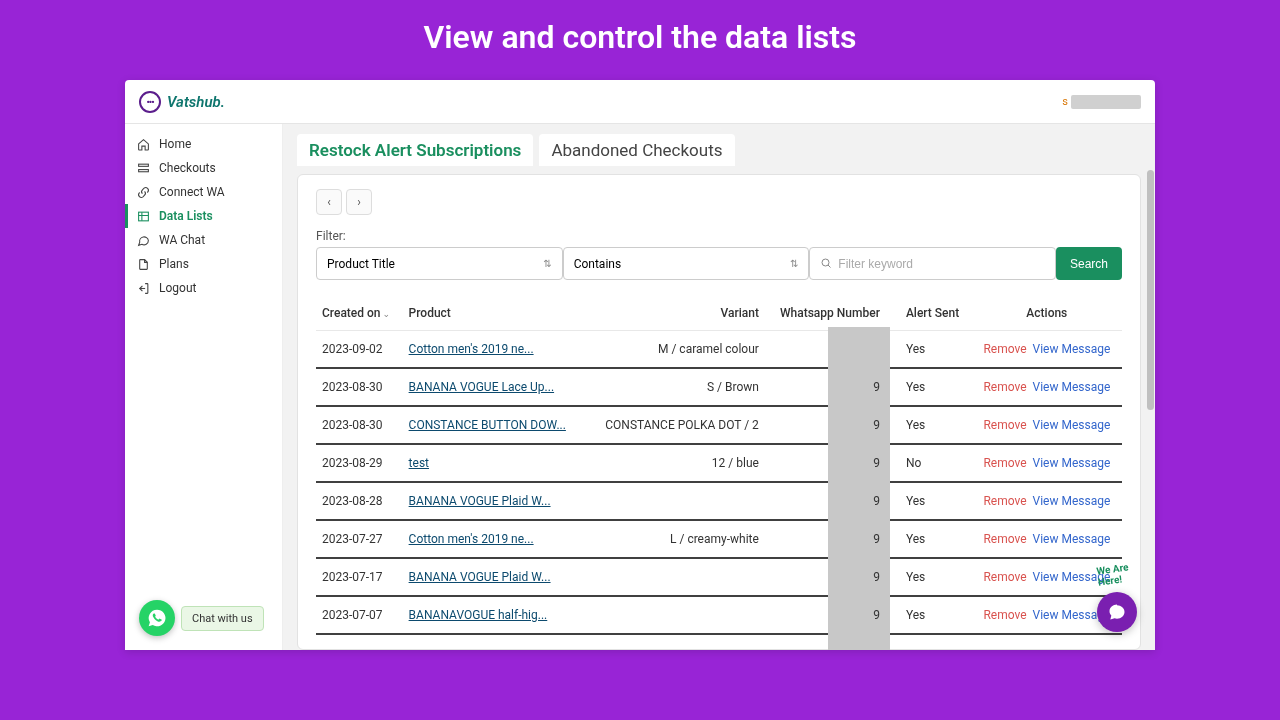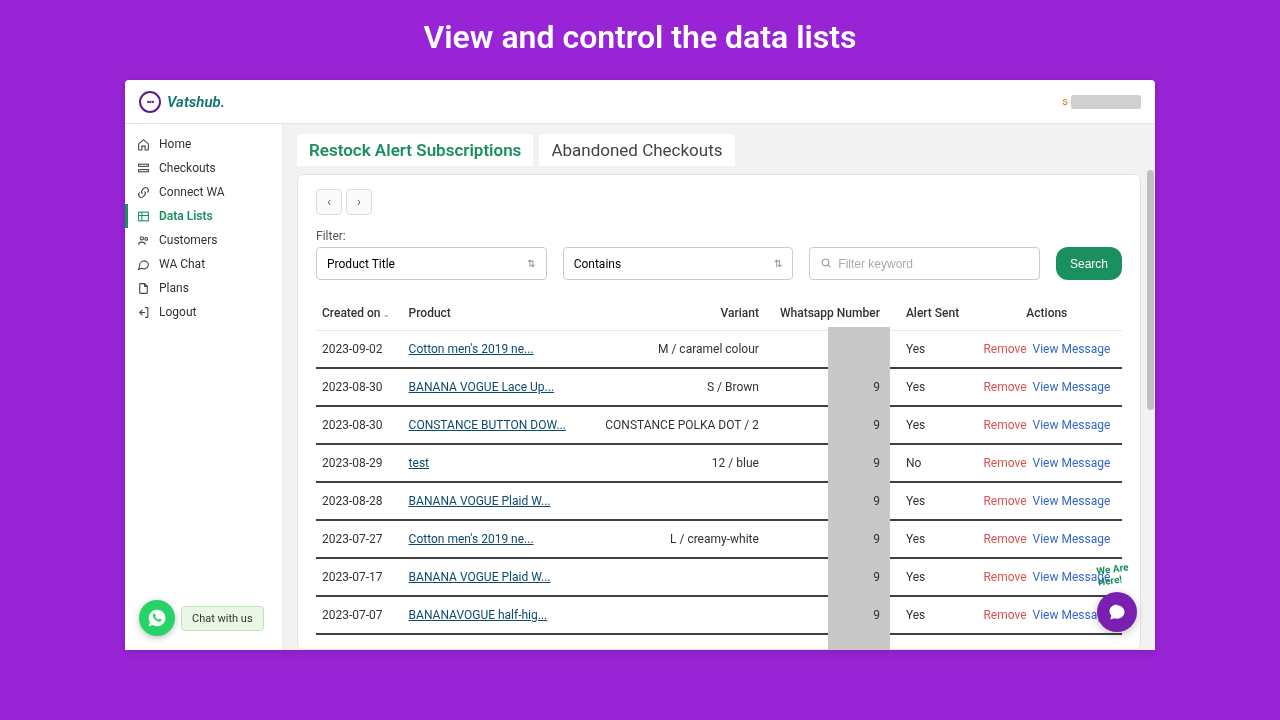--- a/index.html
+++ b/index.html
@@ -78,37 +78,37 @@
     border-radius:6px;
     border:1px solid #e2e2e2;
     padding: 14px 18px;
   }
   .pager { display:flex; gap:4px; margin-bottom:14px; }
   .pager-btn {
     width:26px; height:26px; border:1px solid #ddd; background:#fafafa; border-radius:4px;
     display:flex; align-items:center; justify-content:center; font-size:12px; color:#555; cursor:pointer;
   }
   .filter-label { font-size:12px; color:#555; margin-bottom:4px; }
-  .filter-row { display:flex; gap:16px; margin-bottom:16px; }
+  .filter-row { display:flex; gap:0; margin-bottom:16px; }
   .select {
     flex:1; border:1px solid #ccc; border-radius:4px; padding:6px 10px;
     font-size:12px; display:flex; justify-content:space-between; align-items:center;
     background:#fff; cursor:pointer;
   }
   .select-caret { font-size:10px; color:#888; }
   .search-box {
     flex:1; border:1px solid #ccc; border-radius:4px; padding:6px 10px;
     display:flex; align-items:center; gap:6px; background:#fff;
   }
   .search-box input {
     border:none; outline:none; font-size:12px; flex:1; color:#333;
   }
   .search-box input::placeholder { color:#aaa; }
   .search-btn {
-    background:#1a8f5f; color:#fff; border:none; border-radius:12px;
+    background:#1a8f5f; color:#fff; border:none; border-radius:4px;
     padding:7px 14px; font-size:12px; cursor:pointer;
   }
   table { width:100%; border-collapse:collapse; font-size:12px; }
   th {
     text-align:left; padding:10px 6px; color:#333; font-weight:500;
     border-bottom:1px solid #e8e8e8;
   }
   th.right, td.right { text-align:right; }
   th.center, td.center { text-align:center; }
   td {
@@ -198,30 +198,20 @@
       </div>
       <div class="side-item active">
         <span class="side-icon">
           <svg width="13" height="13" viewBox="0 0 24 24" fill="none" stroke="#1a8f5f" stroke-width="2">
               <rect x="3" y="4" width="18" height="16"></rect>
               <line x1="3" y1="10" x2="21" y2="10"></line>
               <line x1="9" y1="4" x2="9" y2="20"></line>
             </svg>
         </span>
         <span>Data Lists</span>
-      </div>
-      <div class="side-item">
-        <span class="side-icon">
-          <svg width="13" height="13" viewBox="0 0 24 24" fill="none" stroke="#444" stroke-width="2">
-              <circle cx="9" cy="8" r="3"></circle>
-              <circle cx="17" cy="9" r="2.5"></circle>
-              <path d="M3 20c0-3 3-5 6-5s6 2 6 5"></path>
-            </svg>
-        </span>
-        <span>Customers</span>
       </div>
       <div class="side-item">
         <span class="side-icon">
           <svg width="13" height="13" viewBox="0 0 24 24" fill="none" stroke="#444" stroke-width="2">
               <path d="M21 12a8 8 0 0 1-12 7L3 21l2-6a8 8 0 1 1 16-3z"></path>
             </svg>
         </span>
         <span>WA Chat</span>
       </div>
       <div class="side-item">

